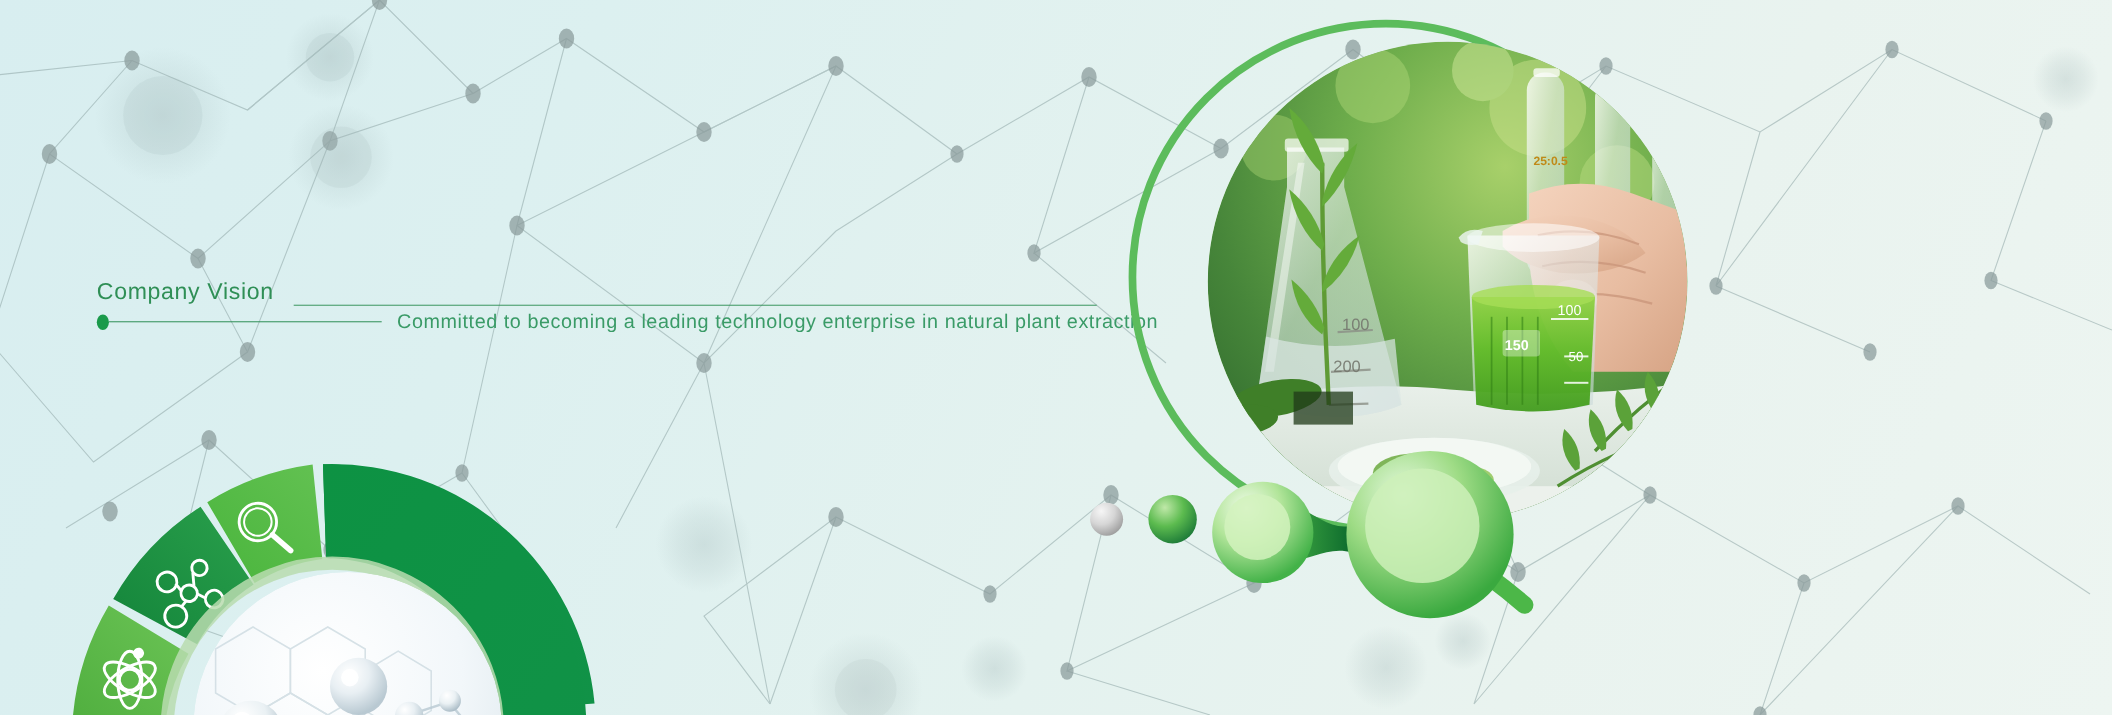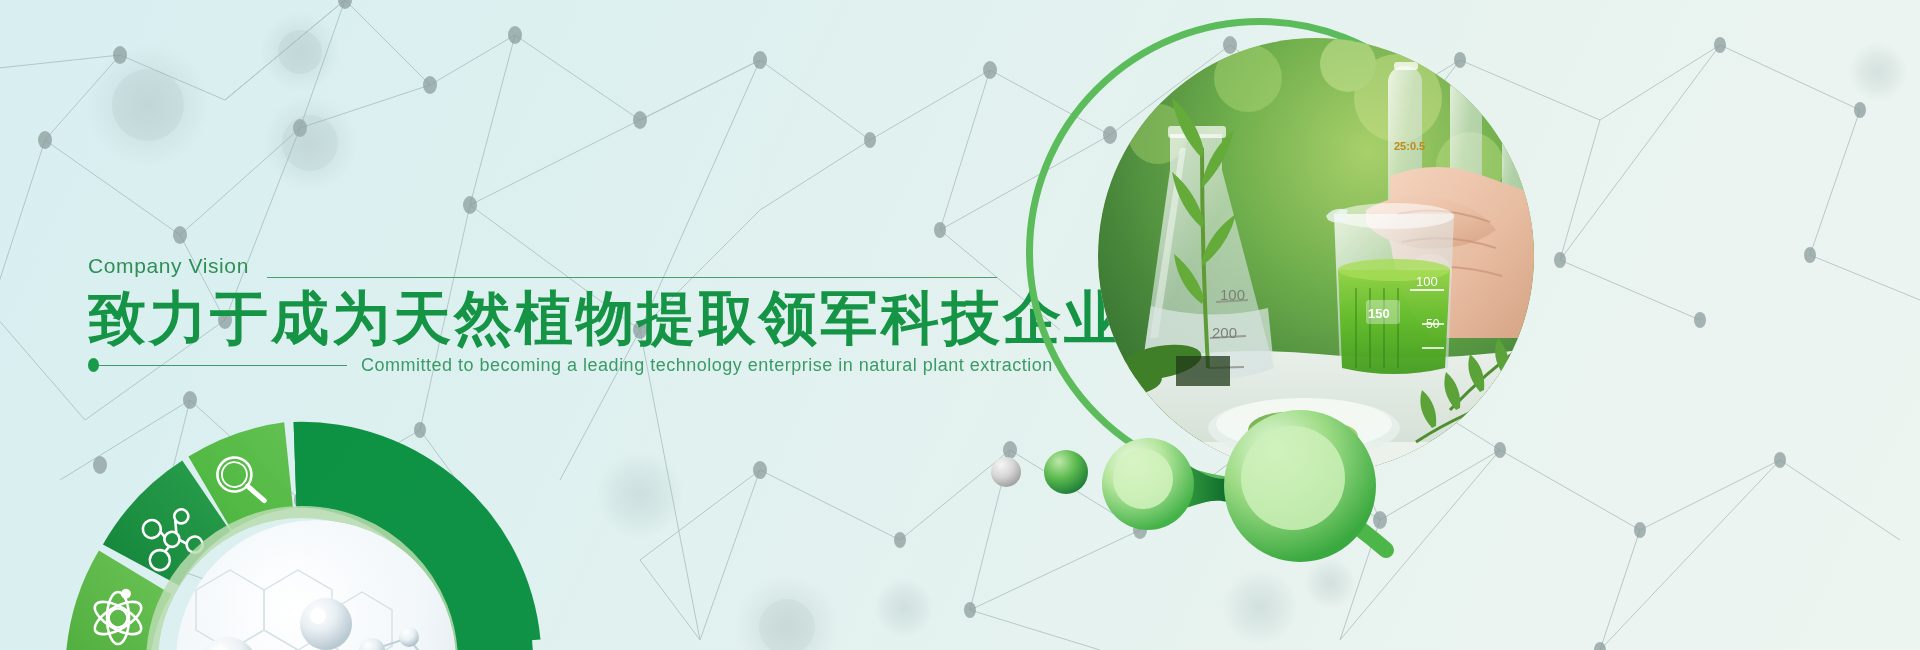--- a/index.html
+++ b/index.html
@@ -228,21 +228,20 @@
     </g>
   </svg>
 
   <div class="text-block">
 
     <div class="eyebrow-row">
       <span class="eyebrow">Company Vision</span>
       <span class="eyebrow-rule"></span>
     </div>
 
-    <h1 class="headline">致力于成为天然植物提取领军科技企业</h1>
 
     <div class="sub-row">
       <span class="sub-dot"></span>
       <span class="sub-rule"></span>
       <span class="subtitle">Committed to becoming a leading technology enterprise in natural plant extraction</span>
     </div>
   </div>
 
   <svg class="wheel" viewBox="0 0 480 480">
     <defs>

